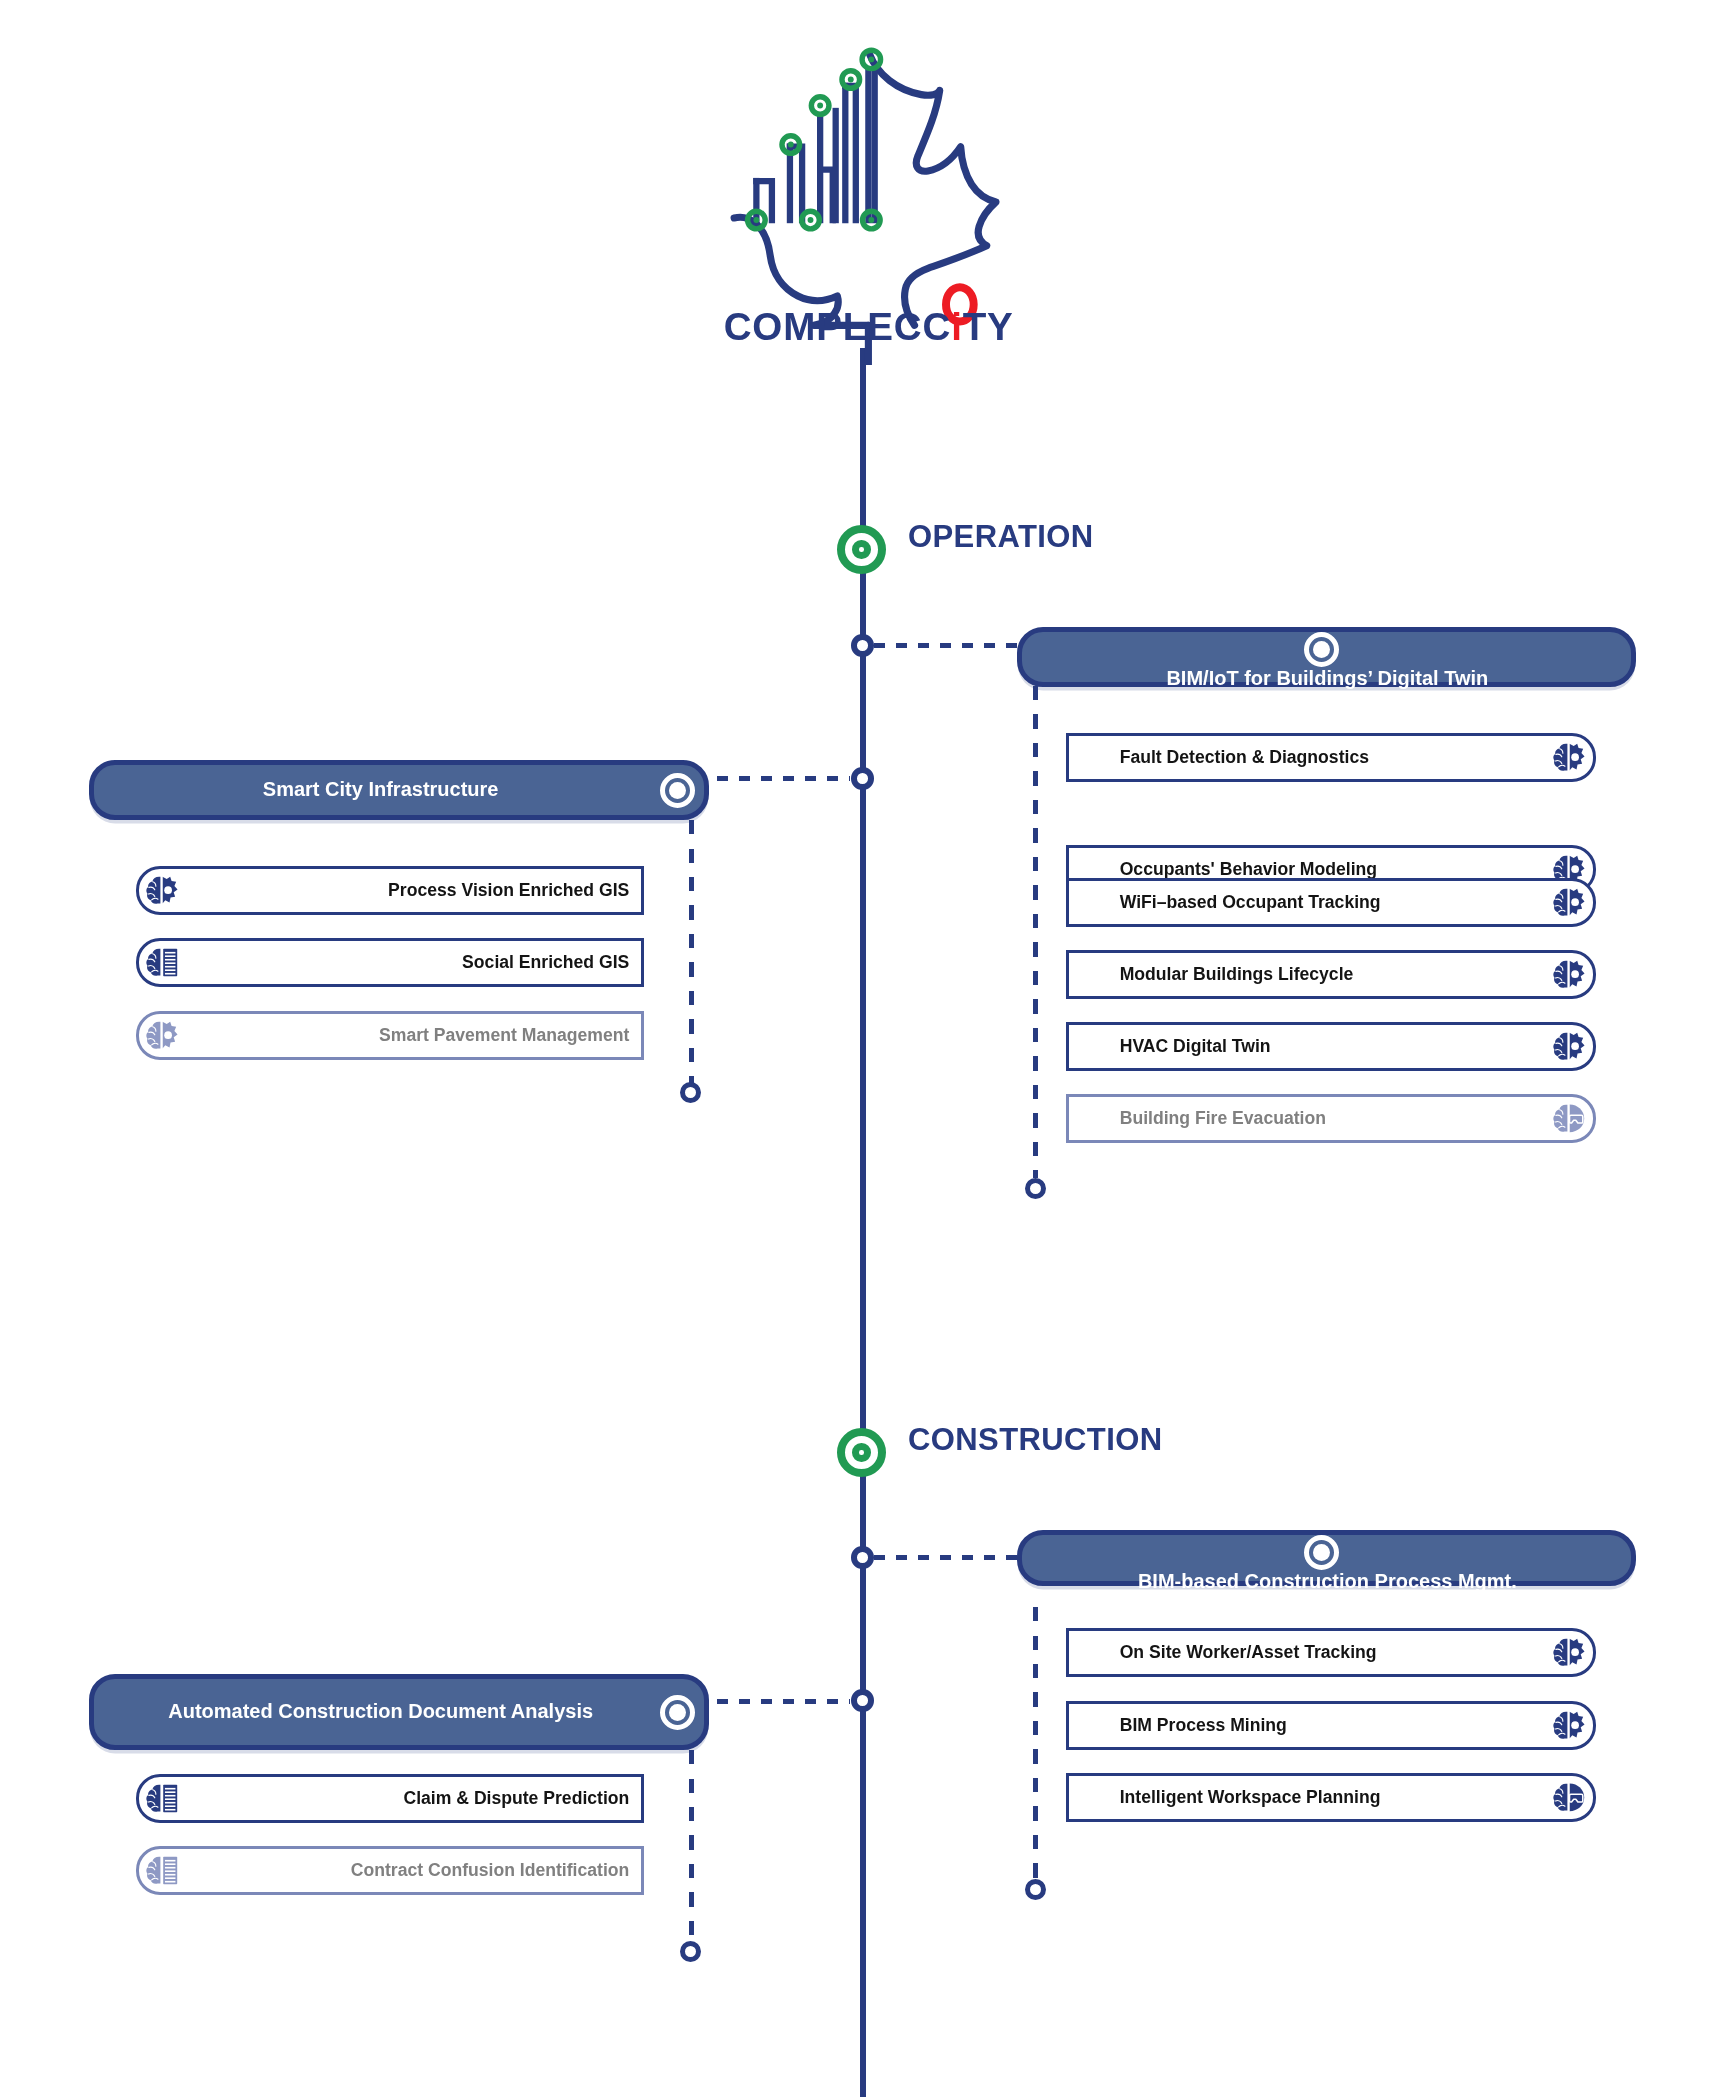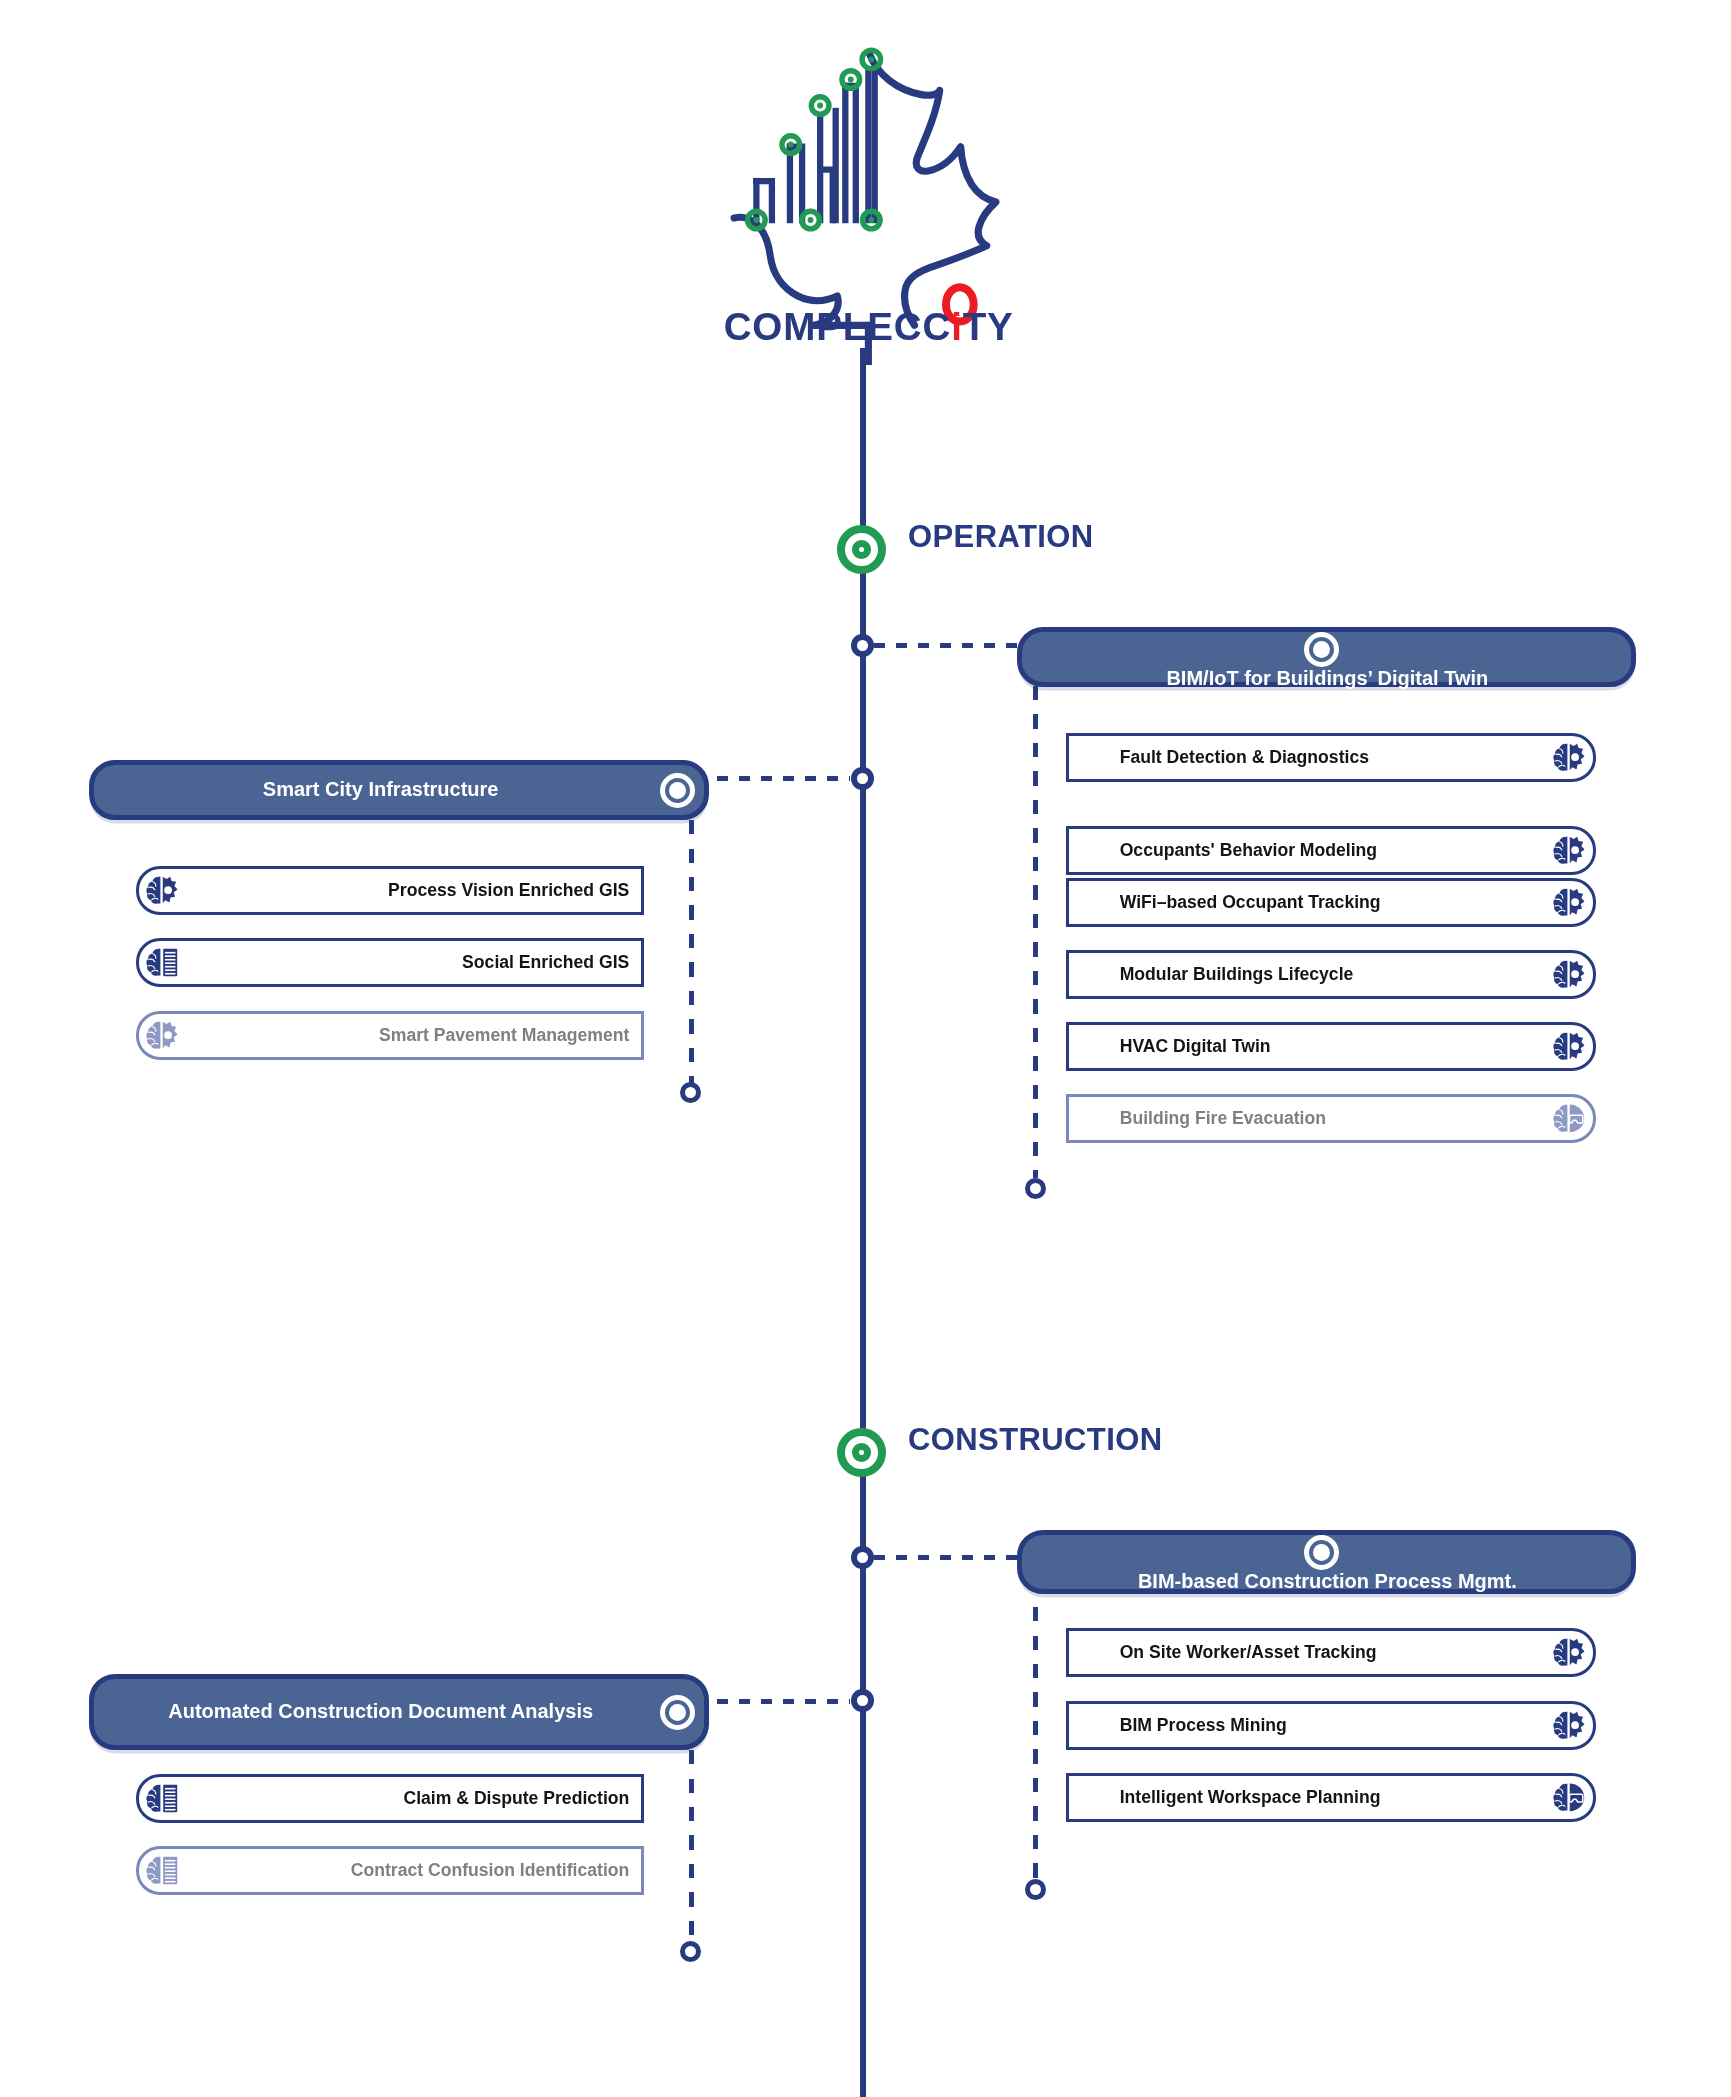--- a/index.html
+++ b/index.html
@@ -169,21 +169,21 @@
           <path d="M22 20 C28 22 31 27 31 33"></path>
           <path d="M11 36 C18 34 25 37 28 43"></path>
           <path d="M10 55 C17 52 25 55 28 62"></path>
           <path d="M19 72 C24 67 32 66 37 70"></path>
         </g>
         <path fill="#283B80" d="M50 6 L62 12 L72 6 L76 18 L89 20 L84 32 L93 42 L82 50 L86 63 L73 65 L70 79 L58 73 L50 82 Z"></path>
         <circle cx="66" cy="44" r="11" fill="#fff"></circle>
         <rect x="46" y="4" width="4" height="82" fill="#fff"></rect>
       </svg>
     </div>
-    <div class="sub right" style="left:1066px;top:826px;width:530px">
+    <div class="sub right" style="left:1066px;top:845px;width:530px">
       <span class="lbl">Occupants' Behavior Modeling</span>
       <svg class="ico" viewBox="0 0 100 90">
         <path fill="#283B80" d="M40 6 C30 6 23 12 21 19 C13 20 8 27 9 35 C3 39 2 48 7 54 C4 61 8 70 16 72 C18 80 27 85 36 82 L44 82 L44 6 Z"></path>
         <g stroke="#fff" stroke-width="3.2" fill="none" stroke-linecap="round">
           <path d="M22 20 C28 22 31 27 31 33"></path>
           <path d="M11 36 C18 34 25 37 28 43"></path>
           <path d="M10 55 C17 52 25 55 28 62"></path>
           <path d="M19 72 C24 67 32 66 37 70"></path>
         </g>
         <path fill="#283B80" d="M50 6 L62 12 L72 6 L76 18 L89 20 L84 32 L93 42 L82 50 L86 63 L73 65 L70 79 L58 73 L50 82 Z"></path>
@@ -313,21 +313,21 @@
         </g>
         <path fill="#8E99C4" d="M50 6 L62 12 L72 6 L76 18 L89 20 L84 32 L93 42 L82 50 L86 63 L73 65 L70 79 L58 73 L50 82 Z"></path>
         <circle cx="66" cy="44" r="11" fill="#fff"></circle>
         <rect x="46" y="4" width="4" height="82" fill="#fff"></rect>
       </svg>
     </div>
     <div class="stage-marker" style="left:837px;top:1428px"></div>
     <div class="stage-label" style="left:908px;top:1422px">CONSTRUCTION</div>
     <div class="spine-node" style="left:851px;top:1546px"></div>
     <div class="h-dots" style="left:874px;top:1555px;width:147px"></div>
-    <div class="hdr right" style="left:1017px;top:1530px;width:619px;height:64px">
+    <div class="hdr right" style="left:1017px;top:1530px;width:619px;height:56px">
       <span class="hdr-dot">
         <i></i>
       </span>
       <span class="hdr-txt">BIM-based Construction Process Mgmt.</span>
     </div>
     <div class="v-dash" style="left:1033px;top:1607px;height:273px"></div>
     <div class="v-end" style="left:1025px;top:1879px"></div>
     <div class="sub right" style="left:1066px;top:1628px;width:530px">
       <span class="lbl">On Site Worker/Asset Tracking</span>
       <svg class="ico" viewBox="0 0 100 90">

